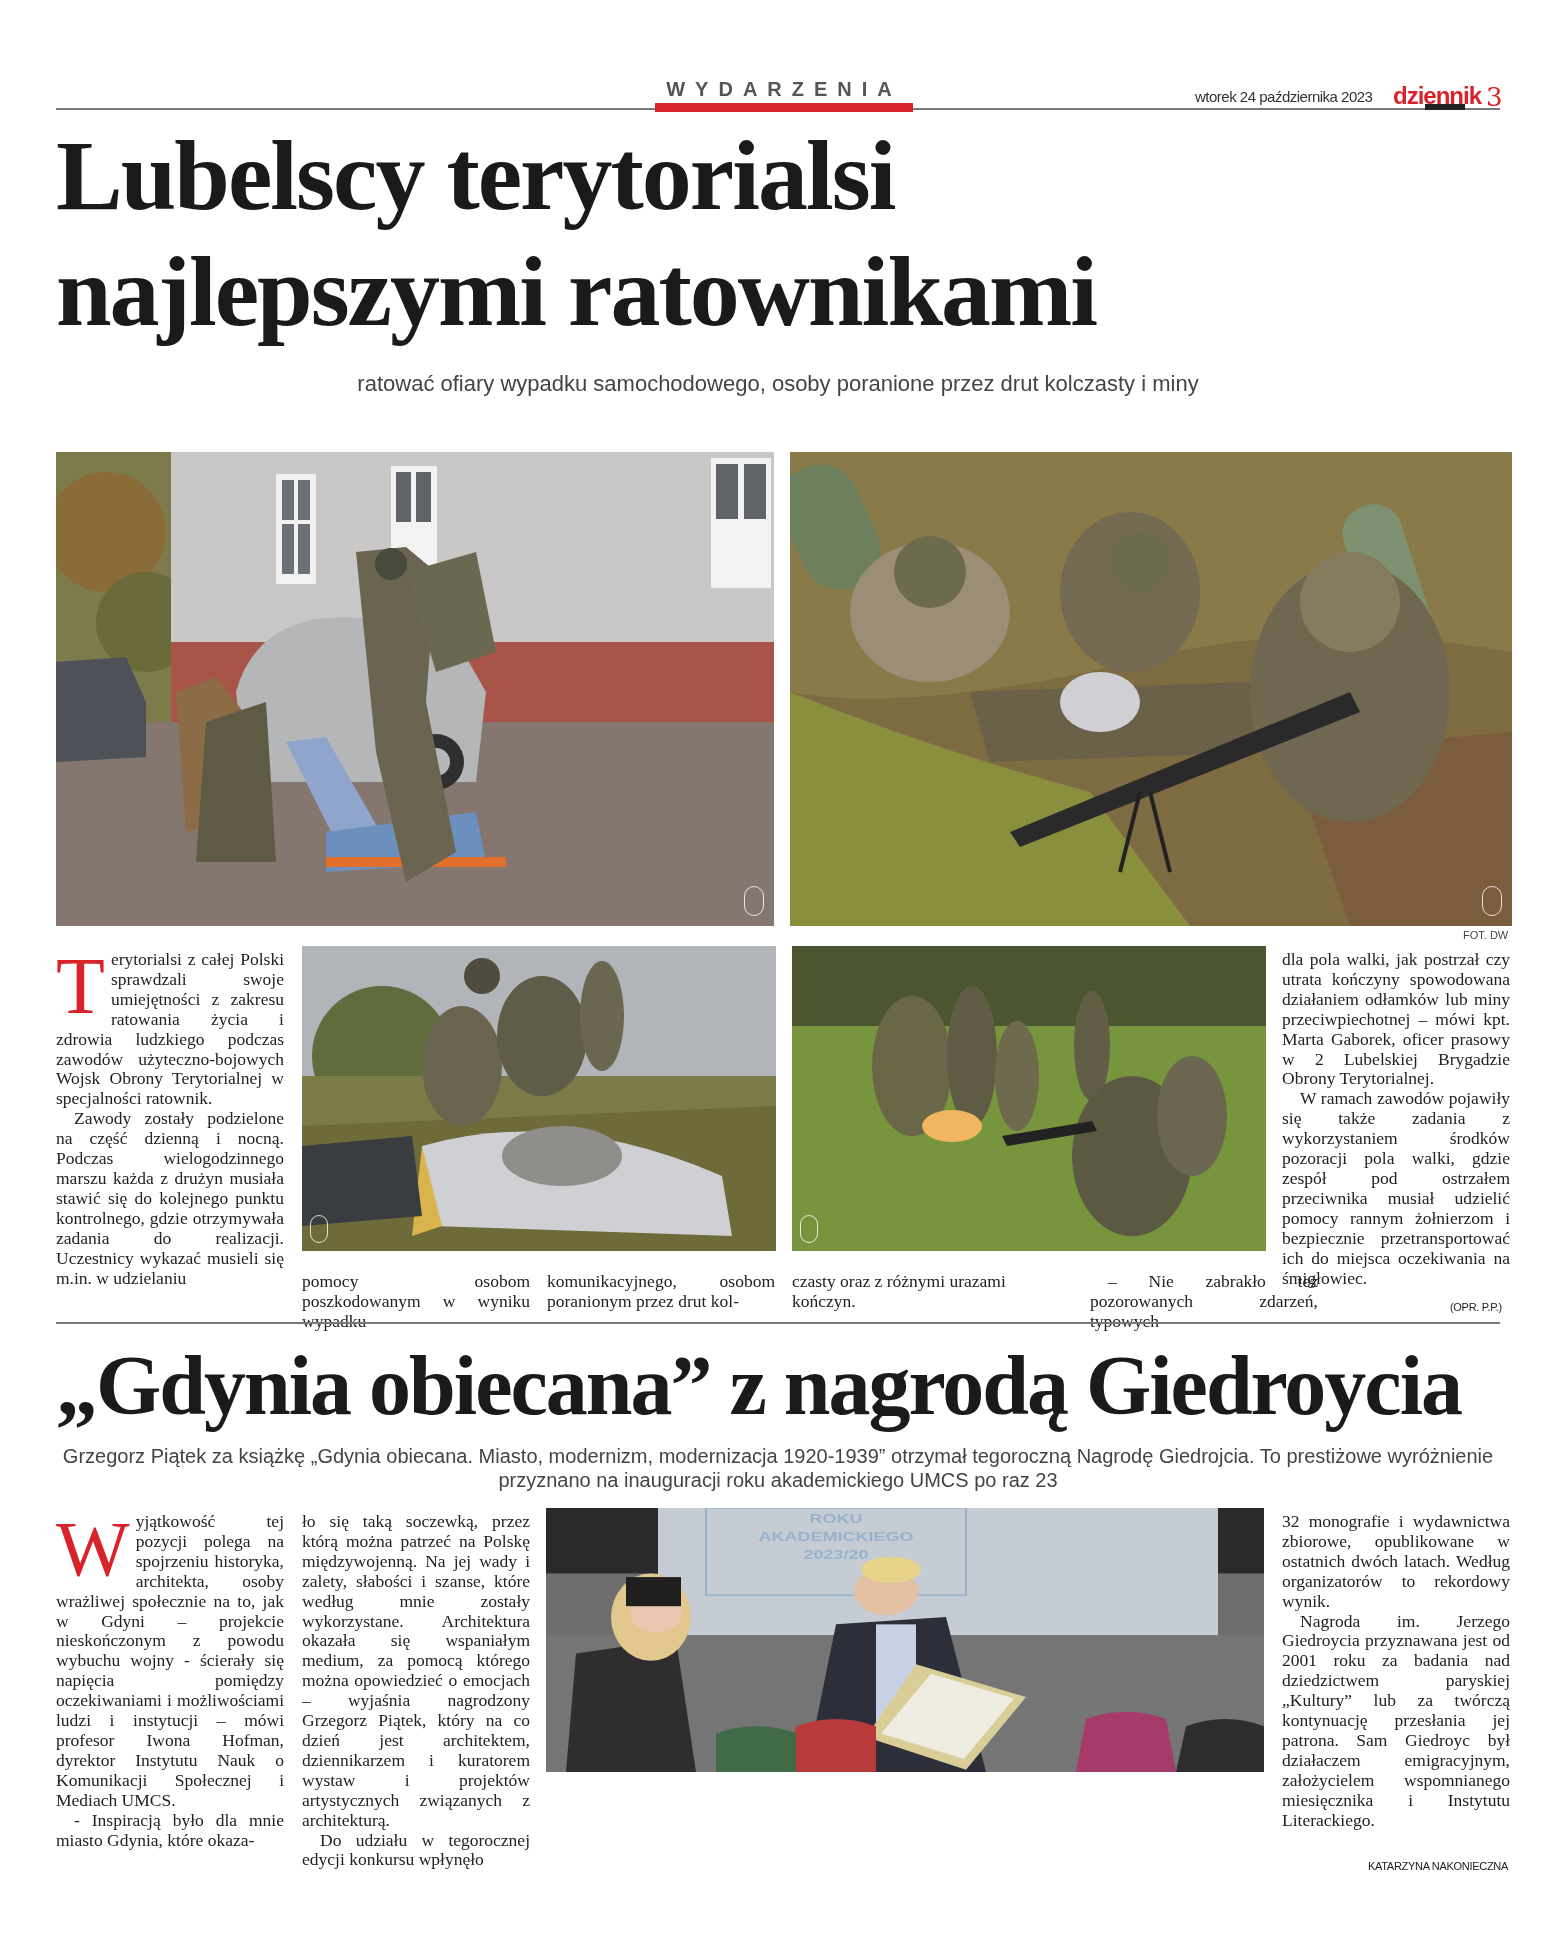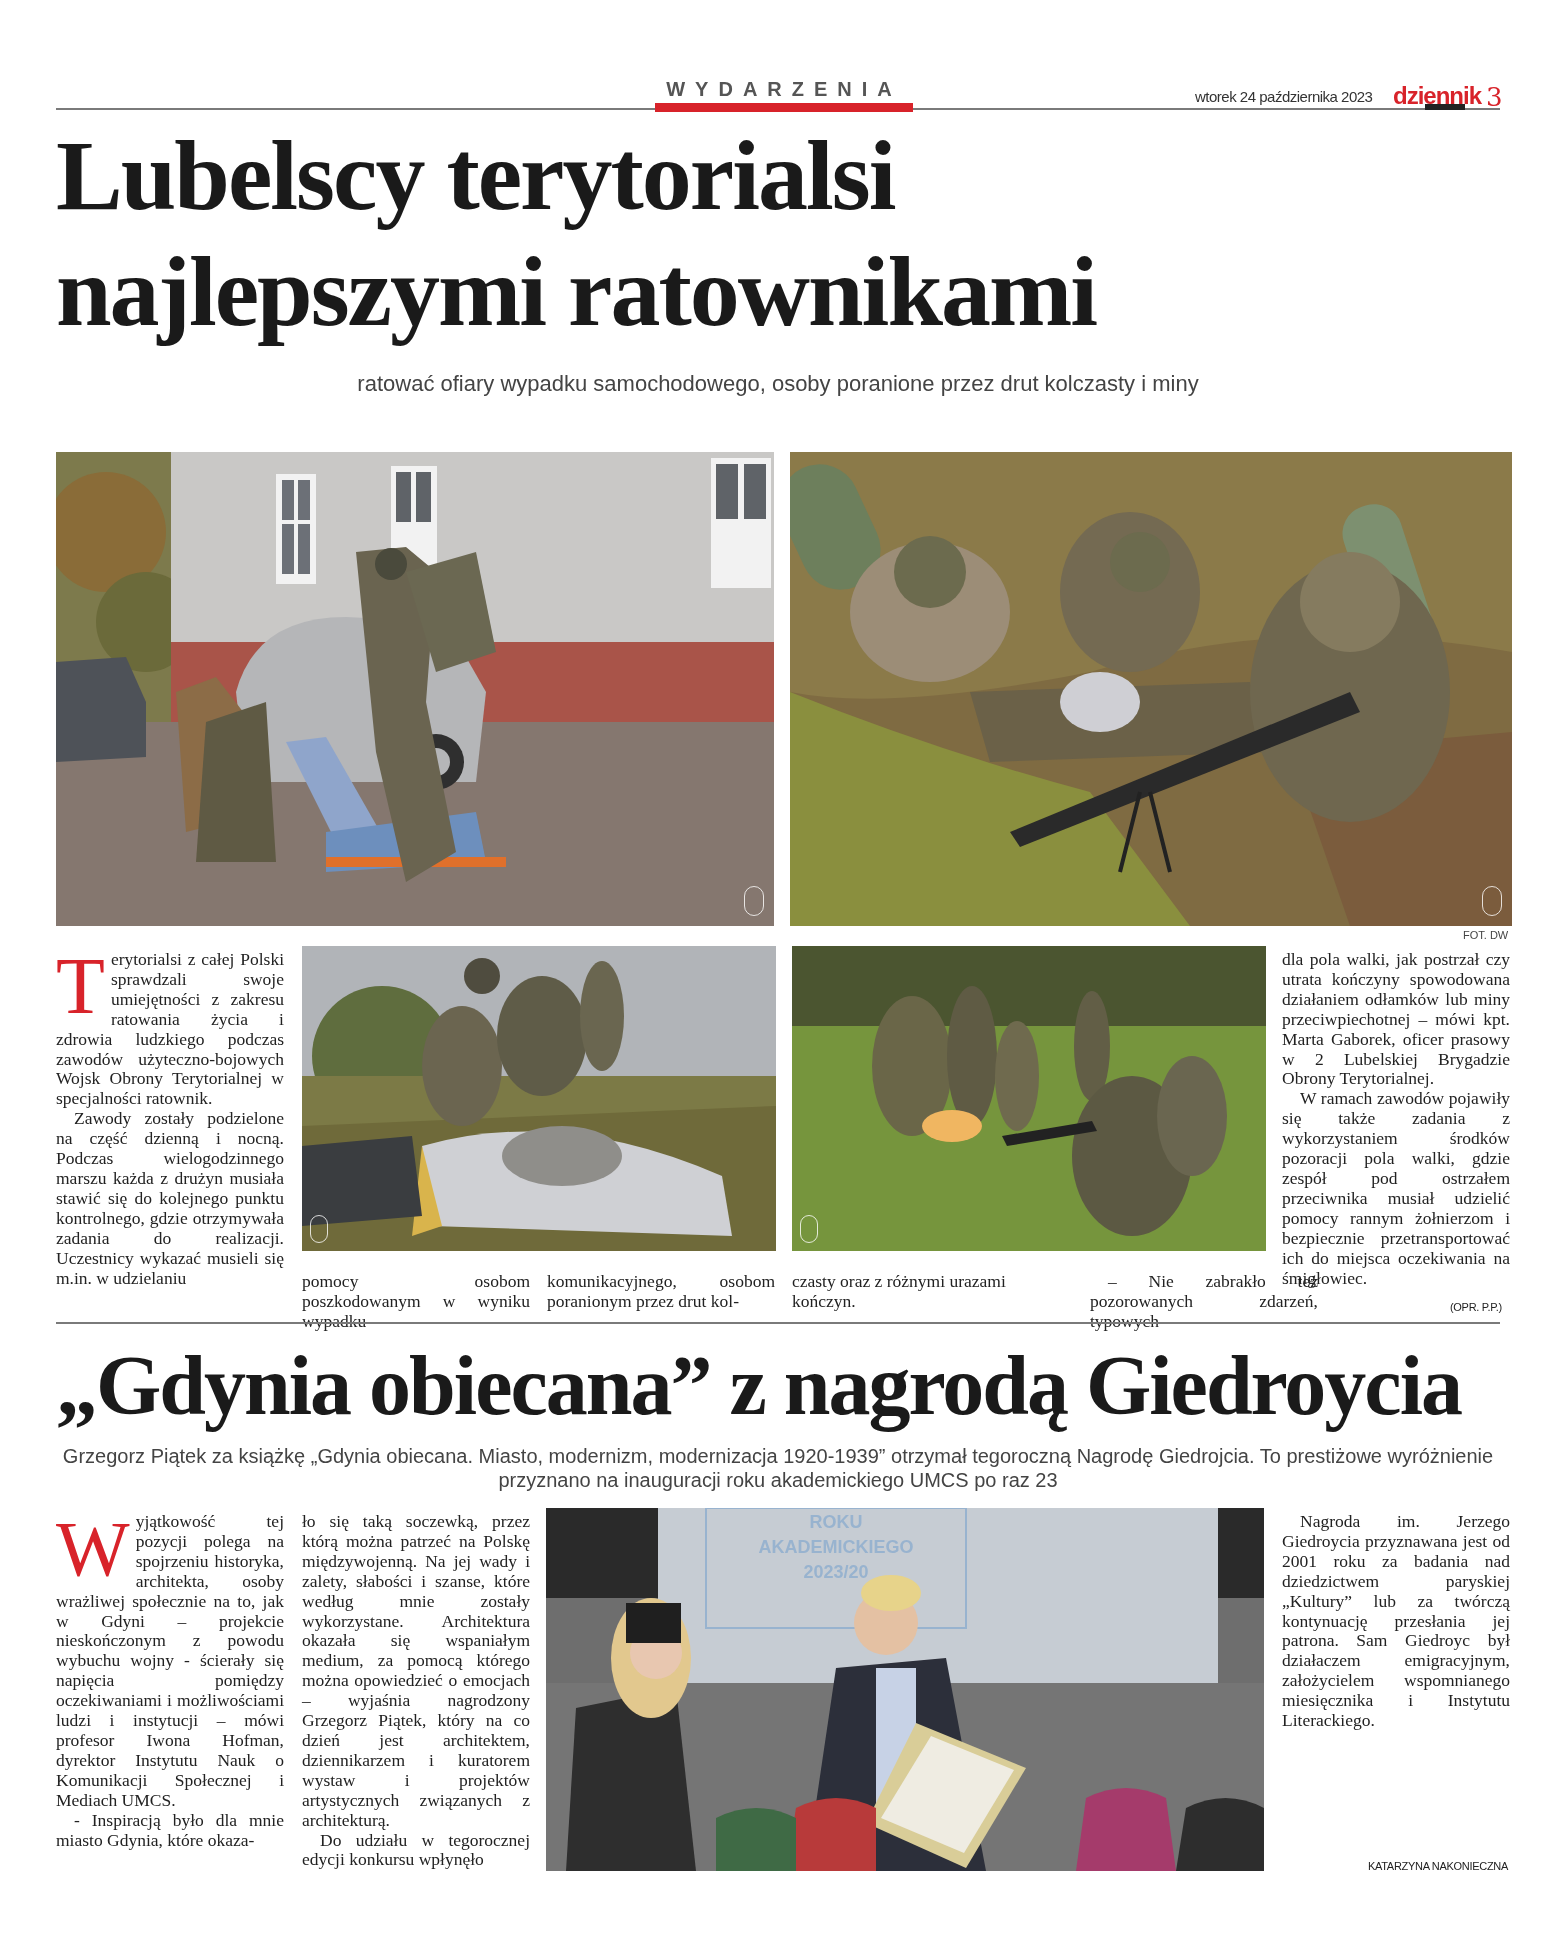--- a/index.html
+++ b/index.html
@@ -177,21 +177,21 @@
 <div class="abs sig" style="left:1450px;top:1301px;">(OPR. P.P.)</div>
 
 <div class="abs mid-rule"></div>
 
 <div class="abs headline h2">„Gdynia obiecana” z nagrodą Giedroycia</div>
 <div class="abs lead lead2">
   <div>Grzegorz Piątek za książkę „Gdynia obiecana. Miasto, modernizm, modernizacja 1920-1939” otrzymał tegoroczną Nagrodę Giedrojcia. To prestiżowe wyróżnienie</div>
   <div>przyznano na inauguracji roku akademickiego UMCS po raz 23</div>
 </div>
 
-<div class="abs photo" style="left:546px;top:1508px;width:718px;height:363px;">
+<div class="abs photo" style="left:546px;top:1508px;width:718px;height:264px;">
   <svg viewBox="0 0 718 363" preserveAspectRatio="none">
     <rect width="718" height="363" fill="#6e6e6e"></rect>
     <rect x="0" y="0" width="718" height="90" fill="#2a2a2a"></rect>
     <rect x="112" y="0" width="560" height="175" fill="#c6ccd3"></rect>
     <rect x="160" y="0" width="260" height="120" fill="none" stroke="#98b3cf" stroke-width="2"></rect>
     <text x="290" y="20" font-family="Liberation Sans, sans-serif" font-weight="bold" font-size="18" fill="#98b3cf" text-anchor="middle">ROKU</text>
     <text x="290" y="45" font-family="Liberation Sans, sans-serif" font-weight="bold" font-size="18" fill="#98b3cf" text-anchor="middle">AKADEMICKIEGO</text>
     <text x="290" y="70" font-family="Liberation Sans, sans-serif" font-weight="bold" font-size="18" fill="#98b3cf" text-anchor="middle">2023/20</text>
     <rect x="0" y="175" width="718" height="188" fill="#757575"></rect>
     <path d="M30 200 L130 180 L150 363 L20 363 Z" fill="#2e2e2e"></path>
@@ -214,15 +214,16 @@
 <div class="abs col" style="left:56px;top:1512px;width:228px;">
   <span class="drop" style="font-size:78px;margin-top:6px;">W</span>
   <p>yjątkowość tej pozycji polega na spojrzeniu historyka, architekta, osoby wrażliwej społecznie na to, jak w Gdyni – projekcie nieskończonym z powodu wybuchu wojny - ścierały się napięcia pomiędzy oczekiwaniami i możliwościami ludzi i instytucji – mówi profesor Iwona Hofman, dyrektor Instytutu Nauk o Komunikacji Społecznej i Mediach UMCS.</p>
   <p class="ind">- Inspiracją było dla mnie miasto Gdynia, które okaza-</p>
 </div>
 <div class="abs col" style="left:302px;top:1512px;width:228px;">
   <p>ło się taką soczewką, przez którą można patrzeć na Polskę międzywojenną. Na jej wady i zalety, słabości i szanse, które według mnie zostały wykorzystane. Architektura okazała się wspaniałym medium, za pomocą którego można opowiedzieć o emocjach – wyjaśnia nagrodzony Grzegorz Piątek, który na co dzień jest architektem, dziennikarzem i kuratorem wystaw i projektów artystycznych związanych z architekturą.</p>
   <p class="ind">Do udziału w tegorocznej edycji konkursu wpłynęło</p>
 </div>
 <div class="abs col" style="left:1282px;top:1512px;width:228px;">
+  <p>32 monografie i wydawnictwa zbiorowe, opublikowane w ostatnich dwóch latach. Według organizatorów to rekordowy wynik.</p>
   <p class="ind">Nagroda im. Jerzego Giedroycia przyznawana jest od 2001 roku za badania nad dziedzictwem paryskiej „Kultury” lub za twórczą kontynuację przesłania jej patrona. Sam Giedroyc był działaczem emigracyjnym, założycielem wspomnianego miesięcznika i Instytutu Literackiego.</p>
 </div>
 <div class="abs sig" style="left:1368px;top:1860px;">KATARZYNA NAKONIECZNA</div>
 
 </body></html>

